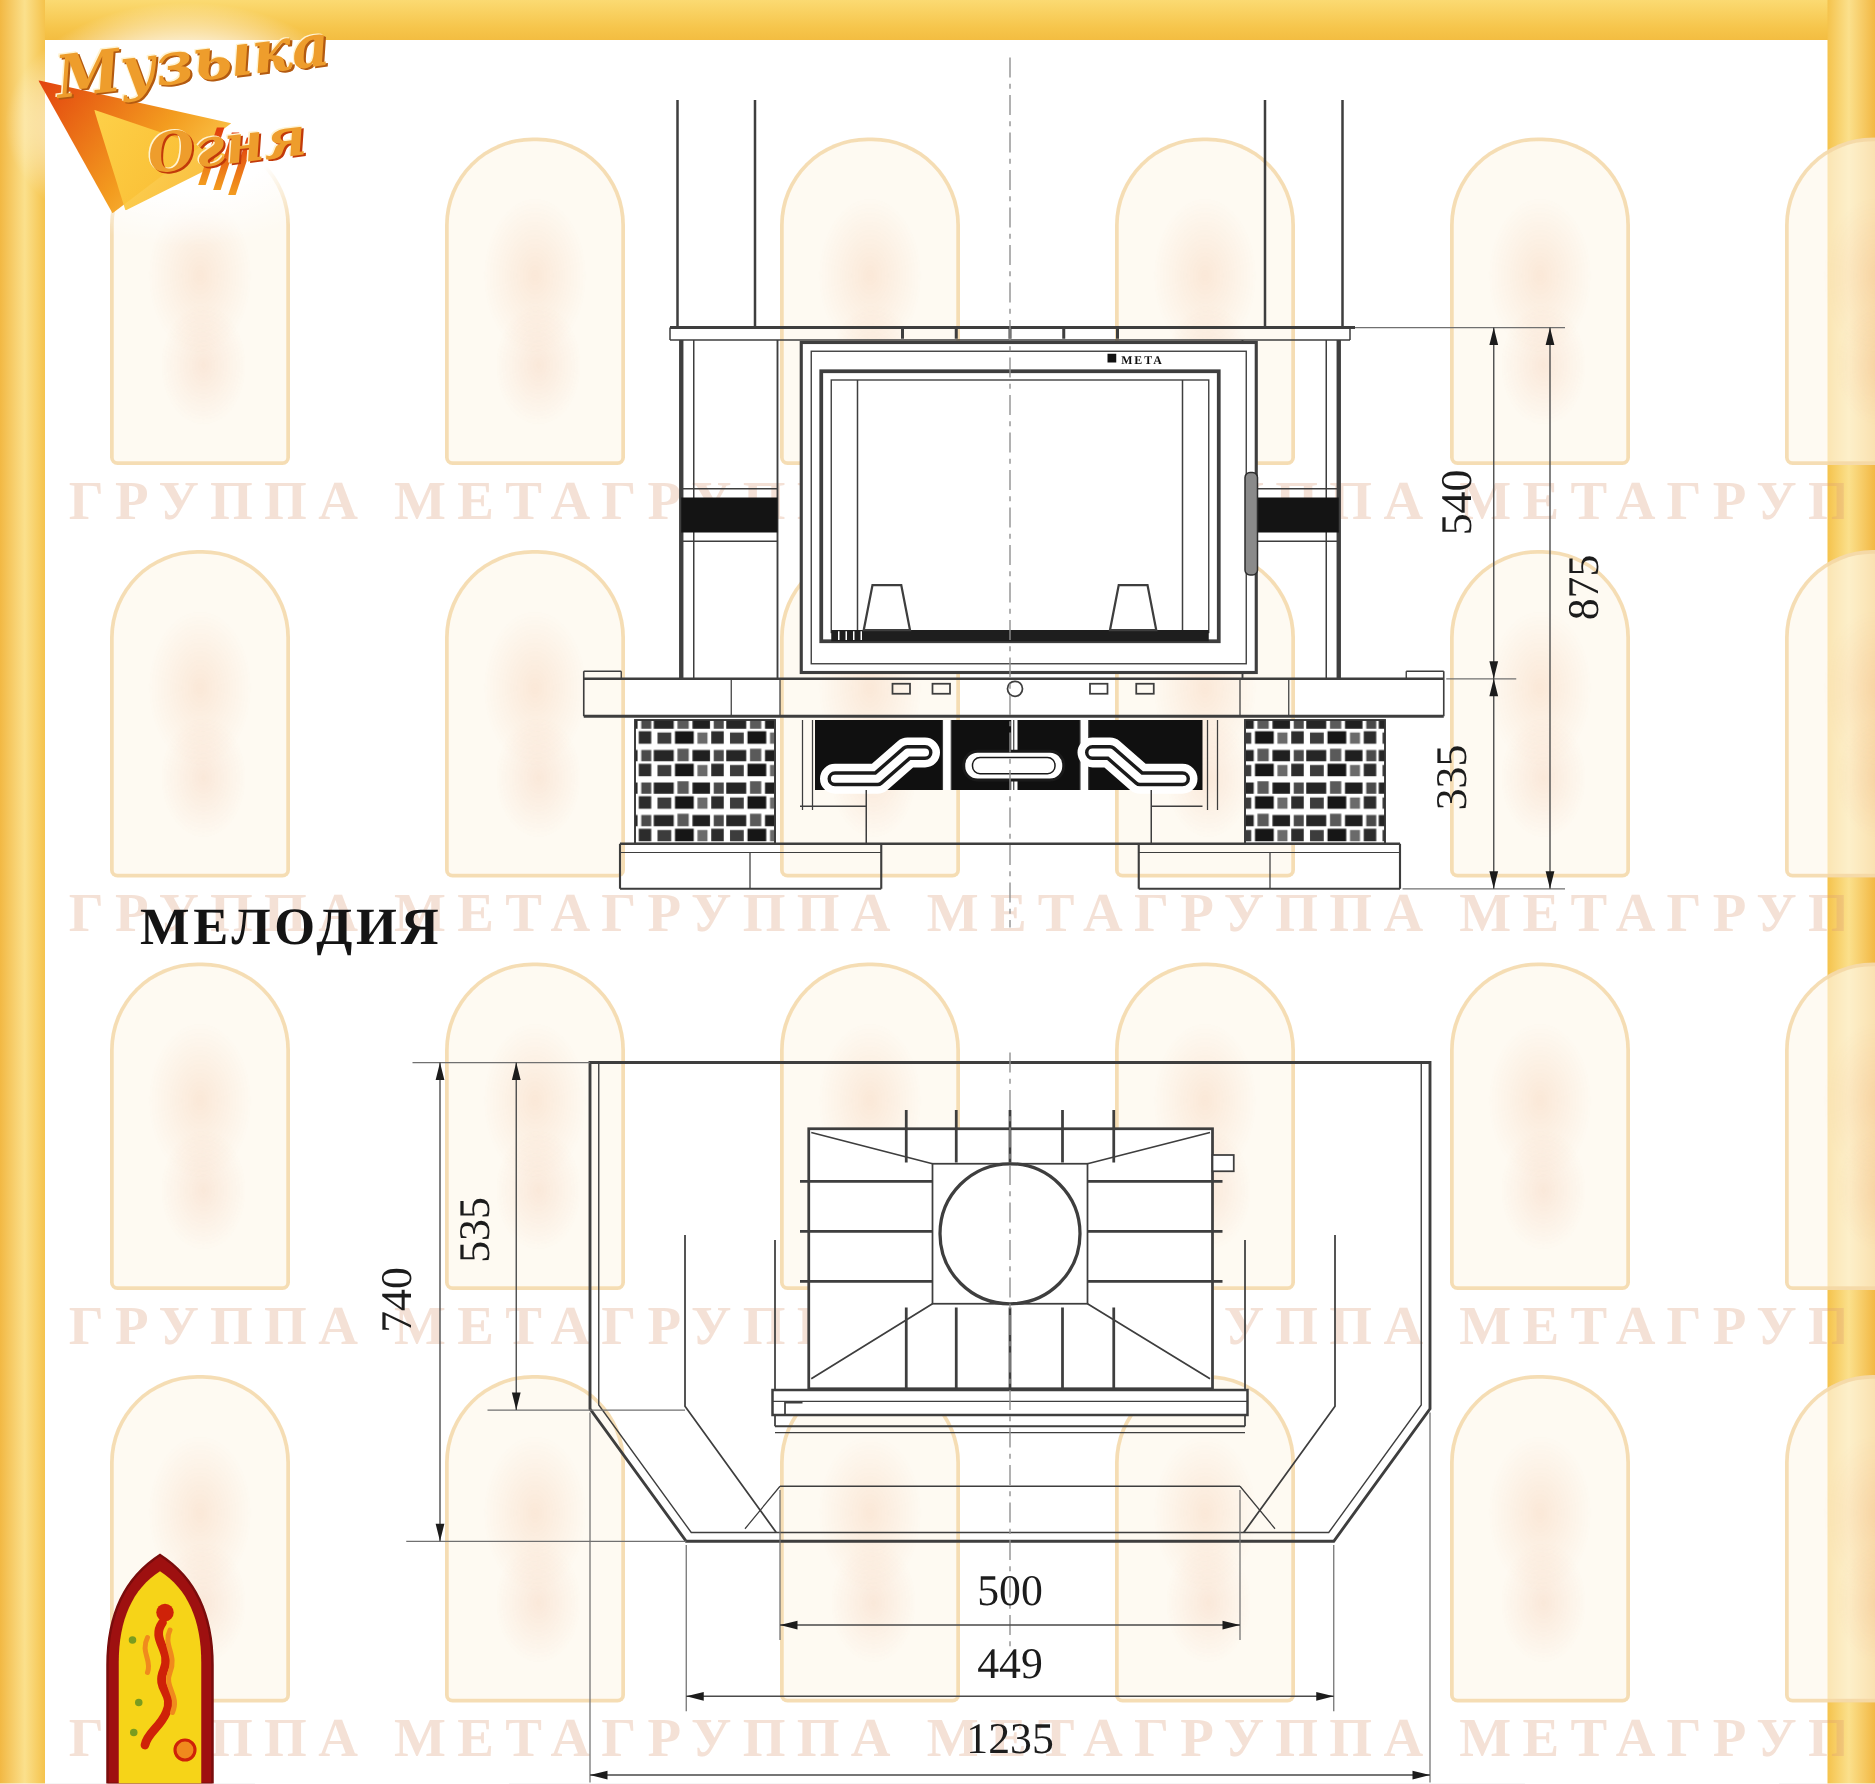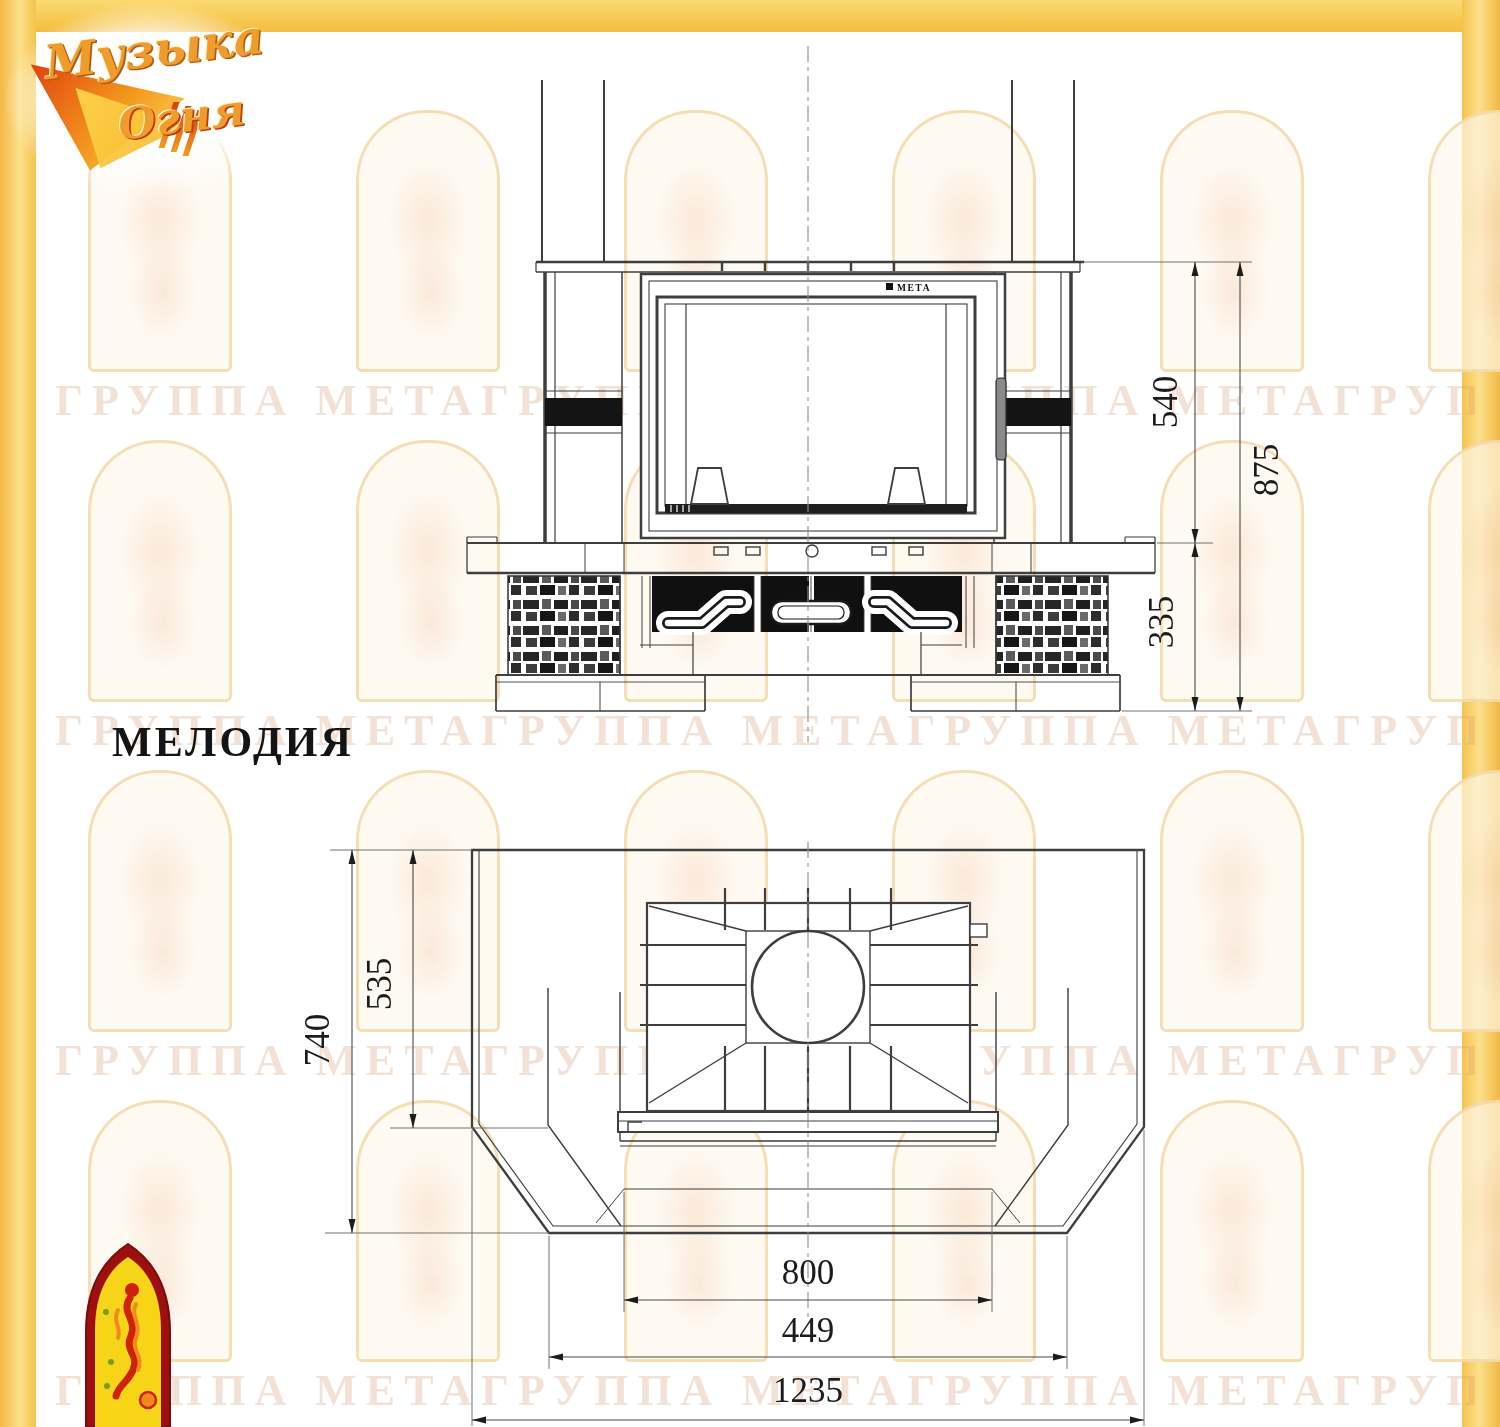--- a/index.html
+++ b/index.html
@@ -256,21 +256,21 @@
           <polygon points="1144,1420 1130,1416.5 1130,1423.5"></polygon>
       </g>
     </g>
   </svg>
 
   <div class="dim-v" style="left:1166px;top:402px">540</div>
   <div class="dim-v" style="left:1267px;top:470px">875</div>
   <div class="dim-v" style="left:1162px;top:622px">335</div>
   <div class="dim-v" style="left:318px;top:1040px">740</div>
   <div class="dim-v" style="left:380px;top:984px">535</div>
-  <div class="dim" style="left:808px;top:1273px">800</div>
+  <div class="dim" style="left:808px;top:1273px">500</div>
   <div class="dim" style="left:808px;top:1331px">449</div>
   <div class="dim" style="left:808px;top:1391px">1235</div>
 
   <div class="model-name">МЕЛОДИЯ</div>
 
   <div class="logo-top">
     <div class="logo-halo"></div>
     <div class="flame1"></div>
     <div class="flame2"></div>
     <div class="spark" style="left:148px;top:96px"></div>

